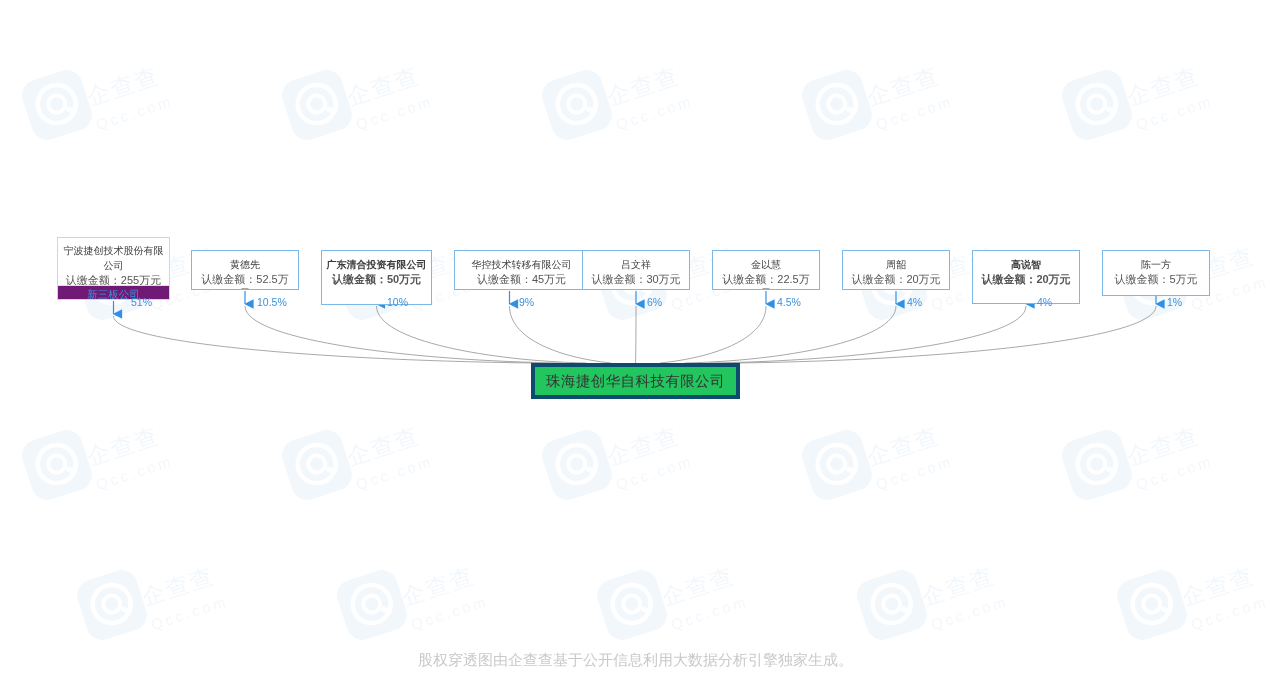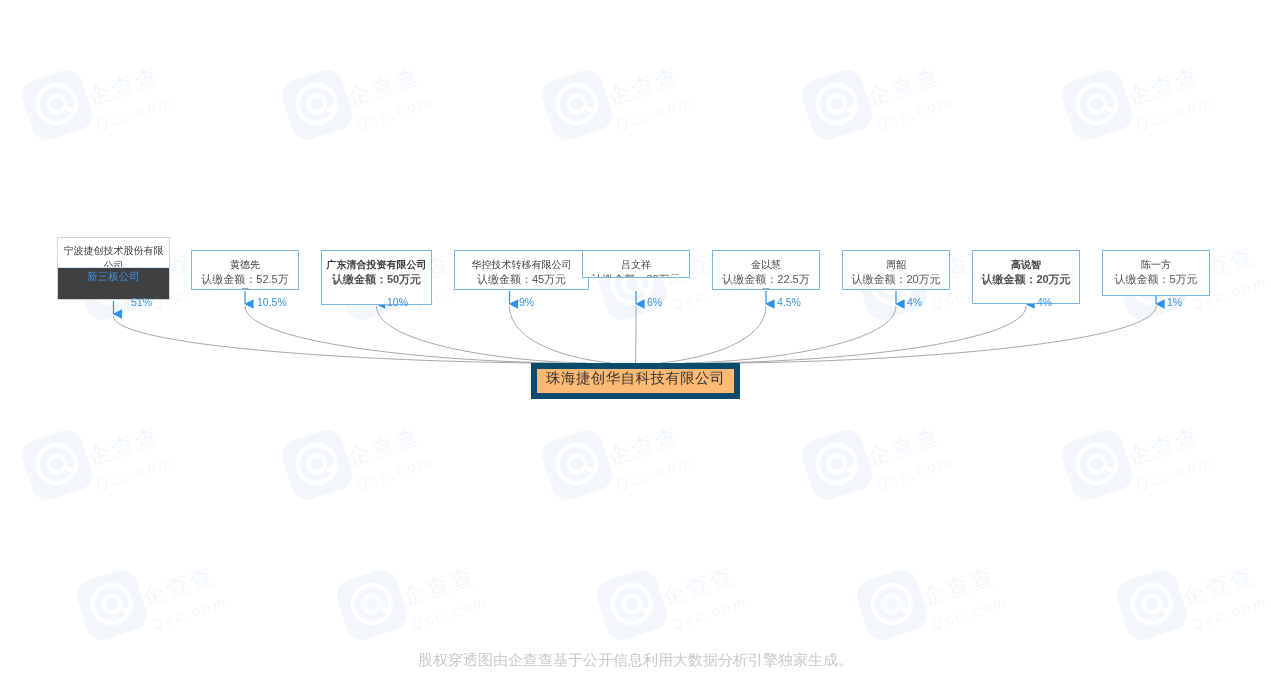--- a/index.html
+++ b/index.html
@@ -57,35 +57,36 @@
     padding: 0 4px;
     white-space: pre-line;
   }
   .node-amount {
     font-size: 11px;
     color: #555555;
     line-height: 14px;
     padding: 0 4px;
   }
   .node-tag {
-    background: #404040;
+    background: #701a75;
     color: #3b92dd;
     font-size: 10.5px;
     line-height: 16px;
-    height: 32px;
+    height: 14px;
     border-top: 1px solid #cfe4f6;
   }
 
   
   #center-node {
     position: absolute;
     z-index: 2;
-    background: #fdba74;
-    border: 6px solid #0c4a6e;
+    background: #22c55e;
+    border: 4px solid #0c4a6e;
     display: flex;
+    align-items: center;
     justify-content: center;
   }
   #center-node .center-label {
     font-size: 14.5px;
     color: #333333;
     letter-spacing: 0.4px;
   }
 
   
   .pct {
@@ -477,21 +478,21 @@
       <div class="node" style="left: 321px; top: 250px; width: 111px; height: 55px; font-weight: bold;">
         <div class="node-name" style="margin-top: 6px;">广东清合投资有限公司</div>
         <div class="node-amount">认缴金额：50万元</div>
       </div>
       <div class="pct" style="left: 387px; top: 296px;">10%</div>
       <div class="node" style="left: 454px; top: 250px; width: 135px; height: 40px;">
         <div class="node-name" style="margin-top: 6px;">华控技术转移有限公司</div>
         <div class="node-amount">认缴金额：45万元</div>
       </div>
       <div class="pct" style="left: 519px; top: 296px;">9%</div>
-      <div class="node" style="left: 582px; top: 250px; width: 108px; height: 28px;">
+      <div class="node" style="left: 582px; top: 250px; width: 108px; height: 40px;">
         <div class="node-name" style="margin-top: 6px;">吕文祥</div>
         <div class="node-amount">认缴金额：30万元</div>
       </div>
       <div class="pct" style="left: 647px; top: 296px;">6%</div>
       <div class="node" style="left: 712px; top: 250px; width: 108px; height: 40px;">
         <div class="node-name" style="margin-top: 6px;">金以慧</div>
         <div class="node-amount">认缴金额：22.5万元</div>
       </div>
       <div class="pct" style="left: 777px; top: 296px;">4.5%</div>
       <div class="node" style="left: 842px; top: 250px; width: 108px; height: 40px;">

